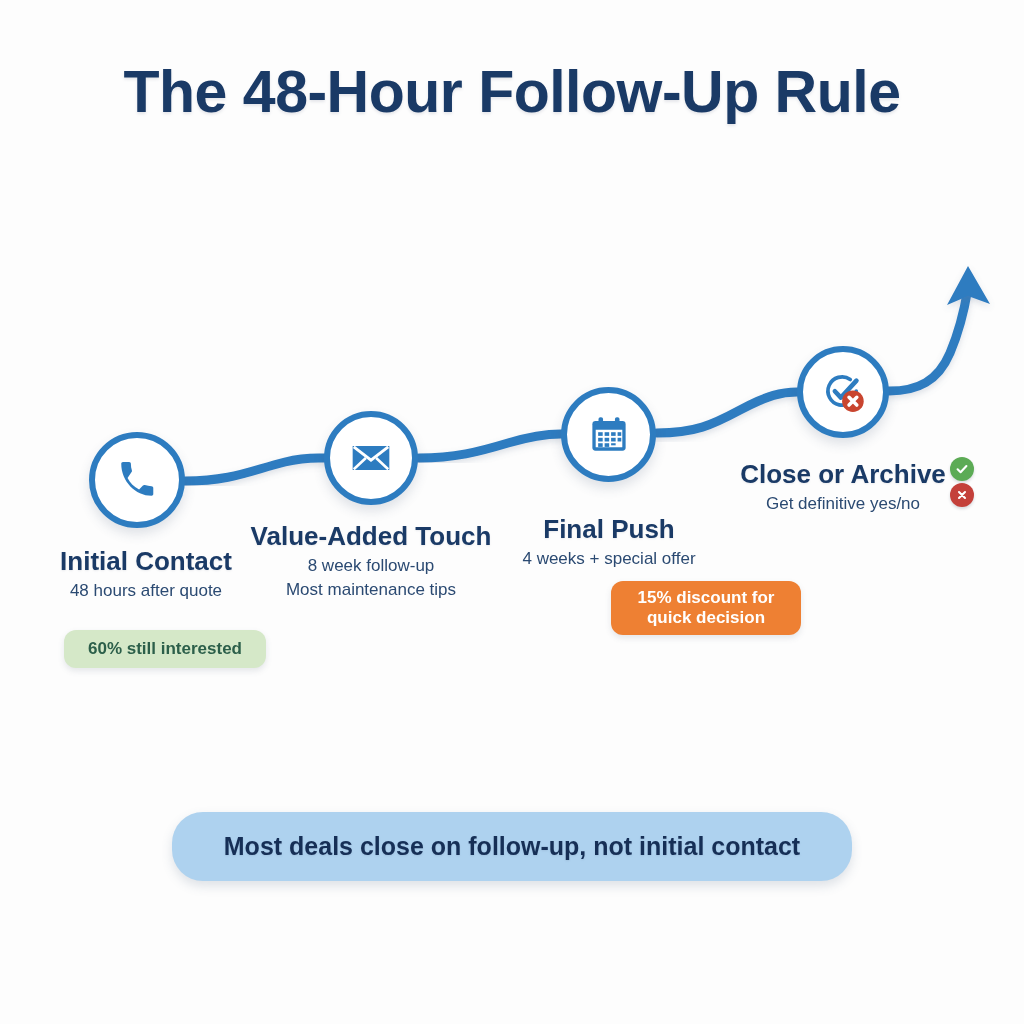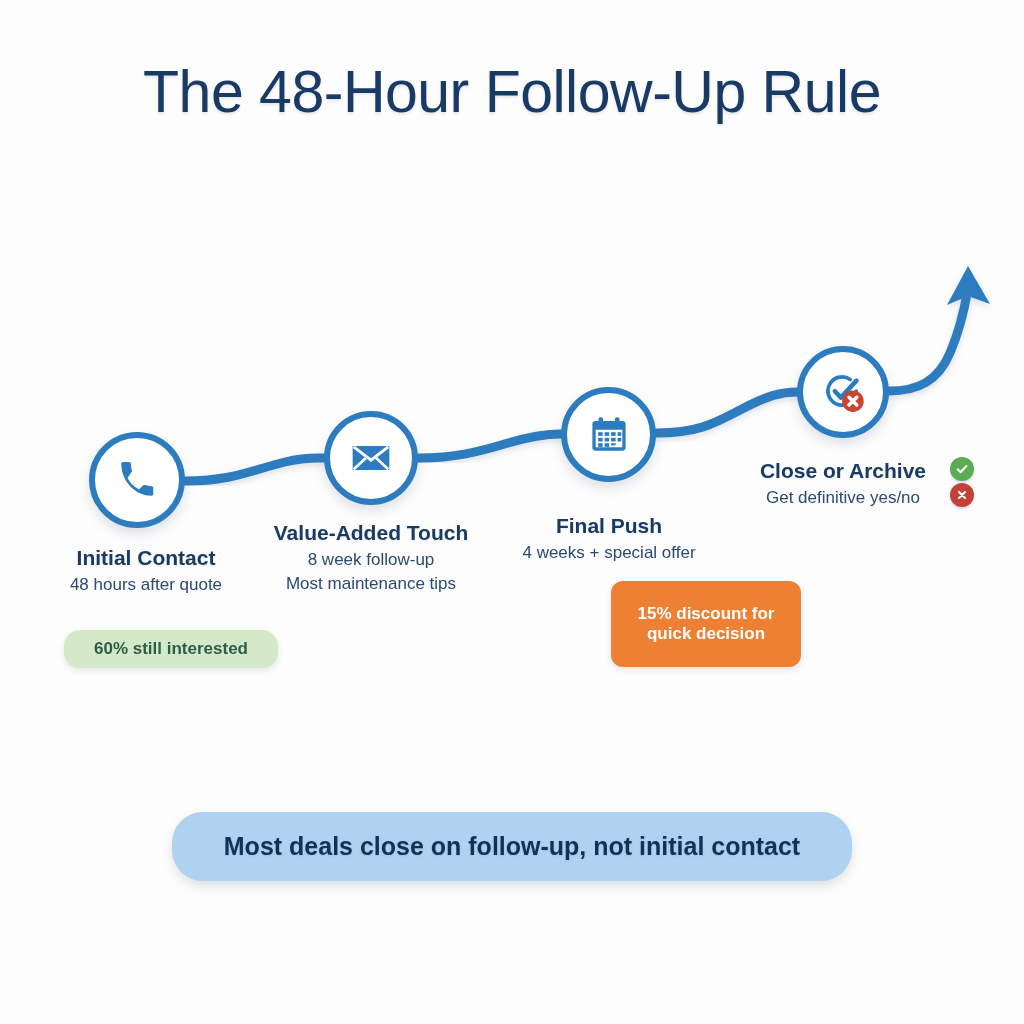--- a/index.html
+++ b/index.html
@@ -19,21 +19,21 @@
     width: 1024px;
     height: 1024px;
   }
   #page-title {
     position: absolute;
     left: 0;
     top: 58px;
     width: 1024px;
     text-align: center;
     font-size: 59px;
-    font-weight: normal;
+    font-weight: bold;
     color: #1a3a66;
     letter-spacing: -0.5px;
     text-shadow: 0 2px 3px rgba(120,130,150,0.18);
   }
   #journey-svg {
     position: absolute;
     left: 0;
     top: 0;
     width: 1024px;
     height: 1024px;
@@ -51,21 +51,21 @@
   }
   .node-icon-svg {
     display: block;
   }
   .node-label-block {
     position: absolute;
     text-align: center;
     line-height: 1.28;
   }
   .node-title {
-    font-size: 21px;
+    font-size: 26px;
     font-weight: bold;
     color: #1a3a66;
     white-space: nowrap;
     text-shadow: 0 1px 2px rgba(120,130,150,0.14);
   }
   .node-sub {
     font-size: 17px;
     color: #2b4a72;
     white-space: nowrap;
     margin-top: 2px;
@@ -78,28 +78,27 @@
     justify-content: center;
     text-align: center;
     font-weight: bold;
     line-height: 1.18;
     box-shadow: 0 3px 6px rgba(80,90,110,0.14);
   }
   .badge-green {
     background: #d5e8c8;
     color: #2c5f4a;
     font-size: 17px;
-    padding: 0 14px;
-    border-radius: 16px;
+    padding: 0 8px;
   }
   .badge-orange {
     background: #ee8033;
     color: #ffffff;
     font-size: 17px;
-    padding: 16px 12px;
+    padding: 0 12px;
   }
   .result-marker {
     position: absolute;
     width: 24px;
     height: 24px;
     border-radius: 50%;
     display: flex;
     align-items: center;
     justify-content: center;
     box-shadow: 0 2px 3px rgba(70,80,100,0.2);

